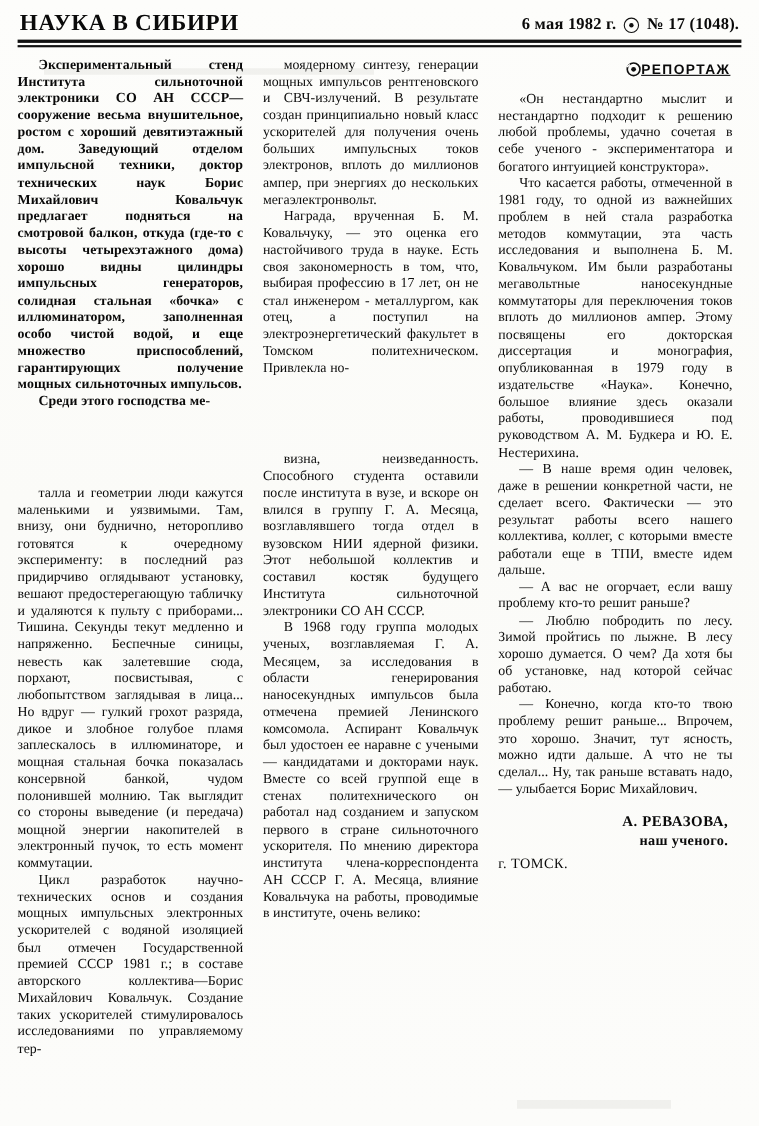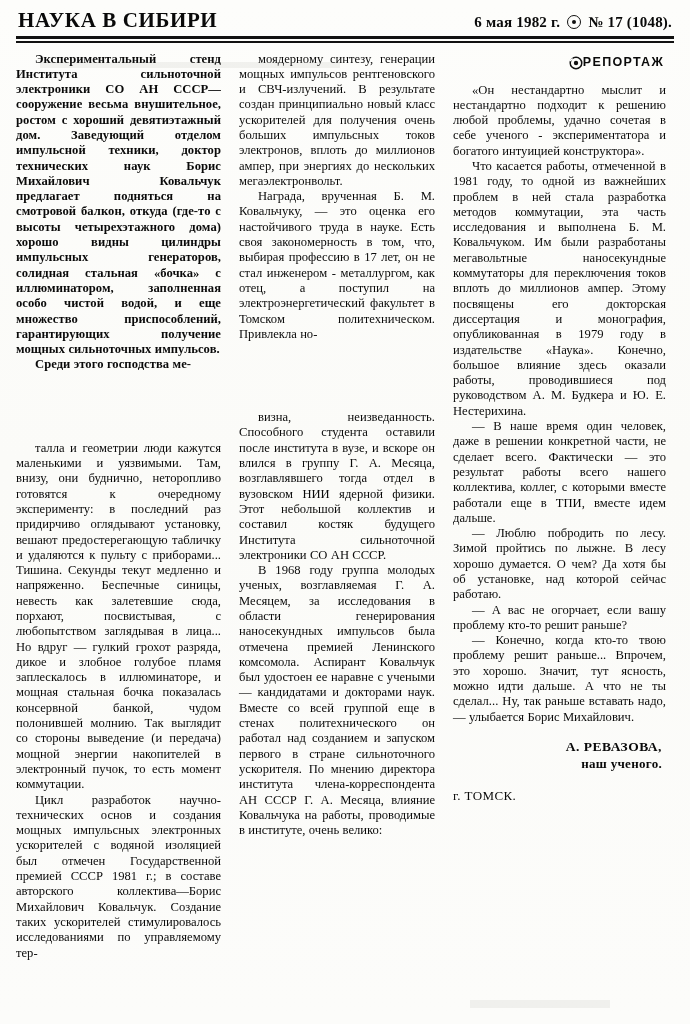--- a/index.html
+++ b/index.html
@@ -46,21 +46,21 @@
     font-family: "Liberation Serif", "DejaVu Serif", serif;
     font-weight: bold;
     font-size: 21px;
     letter-spacing: 0.6px;
     line-height: 1;
     white-space: nowrap;
   }
 
   .masthead-right {
     display: flex;
-    align-items: flex-start;
+    align-items: flex-end;
     gap: 7px;
     font-family: "Liberation Serif", "DejaVu Serif", serif;
     font-weight: bold;
     font-size: 15px;
     line-height: 1;
     white-space: nowrap;
     padding-bottom: 1px;
   }
 
   .masthead-date { letter-spacing: 0.2px; }
@@ -129,24 +129,25 @@
   p.body.lead {
     font-weight: bold;
     letter-spacing: 0.05px;
   }
 
   p.body + p.body { margin-top: 0; }
 
   
   .rubric {
     display: flex;
-    align-items: flex-start;
+    align-items: flex-end;
     justify-content: flex-end;
     gap: 0;
     margin: 4px 2px 13px 0;
+    text-decoration: underline;
   }
   .rubric-label {
     font-family: "Liberation Sans", "DejaVu Sans", sans-serif;
     font-weight: bold;
     font-size: 12.5px;
     letter-spacing: 1.3px;
     line-height: 1;
   }
   .camera-icon {
     width: 14px;
@@ -194,21 +195,21 @@
     line-height: 17px;
     letter-spacing: 0.5px;
   }
   .byline-role {
     font-weight: bold;
     font-size: 13px;
     line-height: 17px;
     letter-spacing: 0.3px;
   }
   .byline-city {
-    margin-top: 16px;
+    margin-top: 5px;
     text-align: left;
     font-size: 13px;
     line-height: 16px;
     letter-spacing: 0.4px;
   }
 
   
   .smudge {
     position: absolute;
     background: rgba(140,140,130,0.10);
@@ -259,22 +260,22 @@
           <circle cx="8" cy="8" r="6.6" fill="none" stroke="#111" stroke-width="1.7"></circle>
           <circle cx="8" cy="8" r="2.5" fill="#111"></circle>
           <path d="M1.2 5.6 L4.2 3.0" stroke="#fff" stroke-width="1.6"></path>
         </svg>
         <span class="rubric-label">РЕПОРТАЖ</span>
       </div>
 
       <p class="body">«Он нестандартно мыслит и нестандартно подходит к решению любой проблемы, удачно сочетая в себе ученого - экспериментатора и богатого интуицией конструктора».</p>
       <p class="body">Что касается работы, отмеченной в 1981 году, то одной из важнейших проблем в ней стала разработка методов коммутации, эта часть исследования и выполнена Б. М. Ковальчуком. Им были разработаны мегавольтные наносекундные коммутаторы для переключения токов вплоть до миллионов ампер. Этому посвящены его докторская диссертация и монография, опубликованная в 1979 году в издательстве «Наука». Конечно, большое влияние здесь оказали работы, проводившиеся под руководством А. М. Будкера и Ю. Е. Нестерихина.</p>
       <p class="body">— В наше время один человек, даже в решении конкретной части, не сделает всего. Фактически — это результат работы всего нашего коллектива, коллег, с которыми вместе работали еще в ТПИ, вместе идем дальше.</p>
+      <p class="body">— А вас не огорчает, если вашу проблему кто-то решит раньше?</p>
       <p class="body">— Люблю побродить по лесу. Зимой пройтись по лыжне. В лесу хорошо думается. О чем? Да хотя бы об установке, над которой сейчас работаю.</p>
-      <p class="body">— А вас не огорчает, если вашу проблему кто-то решит раньше?</p>
       <p class="body">— Конечно, когда кто-то твою проблему решит раньше... Впрочем, это хорошо. Значит, тут ясность, можно идти дальше. А что не ты сделал... Ну, так раньше вставать надо, — улыбается Борис Михайлович.</p>
 
       <div class="byline">
         <div class="byline-name">А. РЕВАЗОВА,</div>
         <div class="byline-role">наш ученого.</div>
       </div>
       <div class="byline-city">г. ТОМСК.</div>
 
     </div>
   </div>

